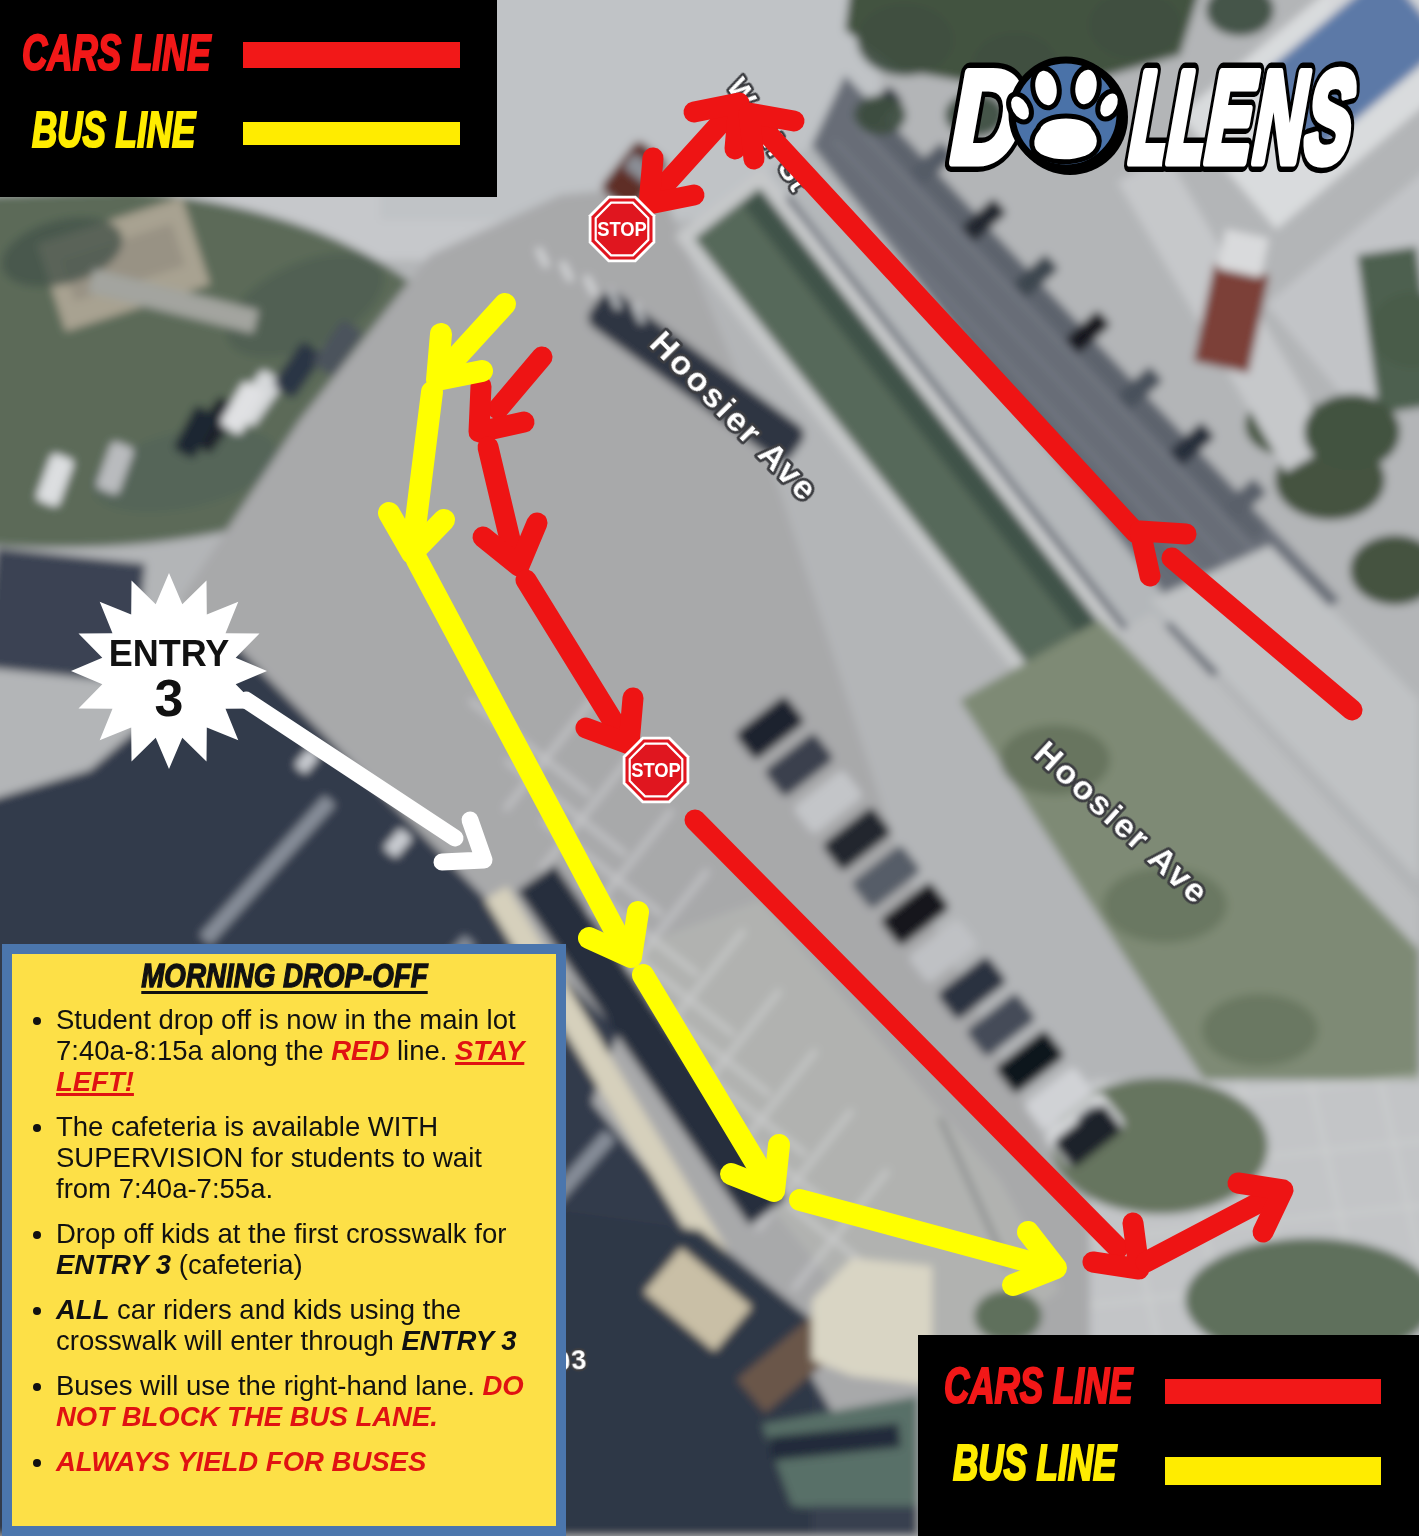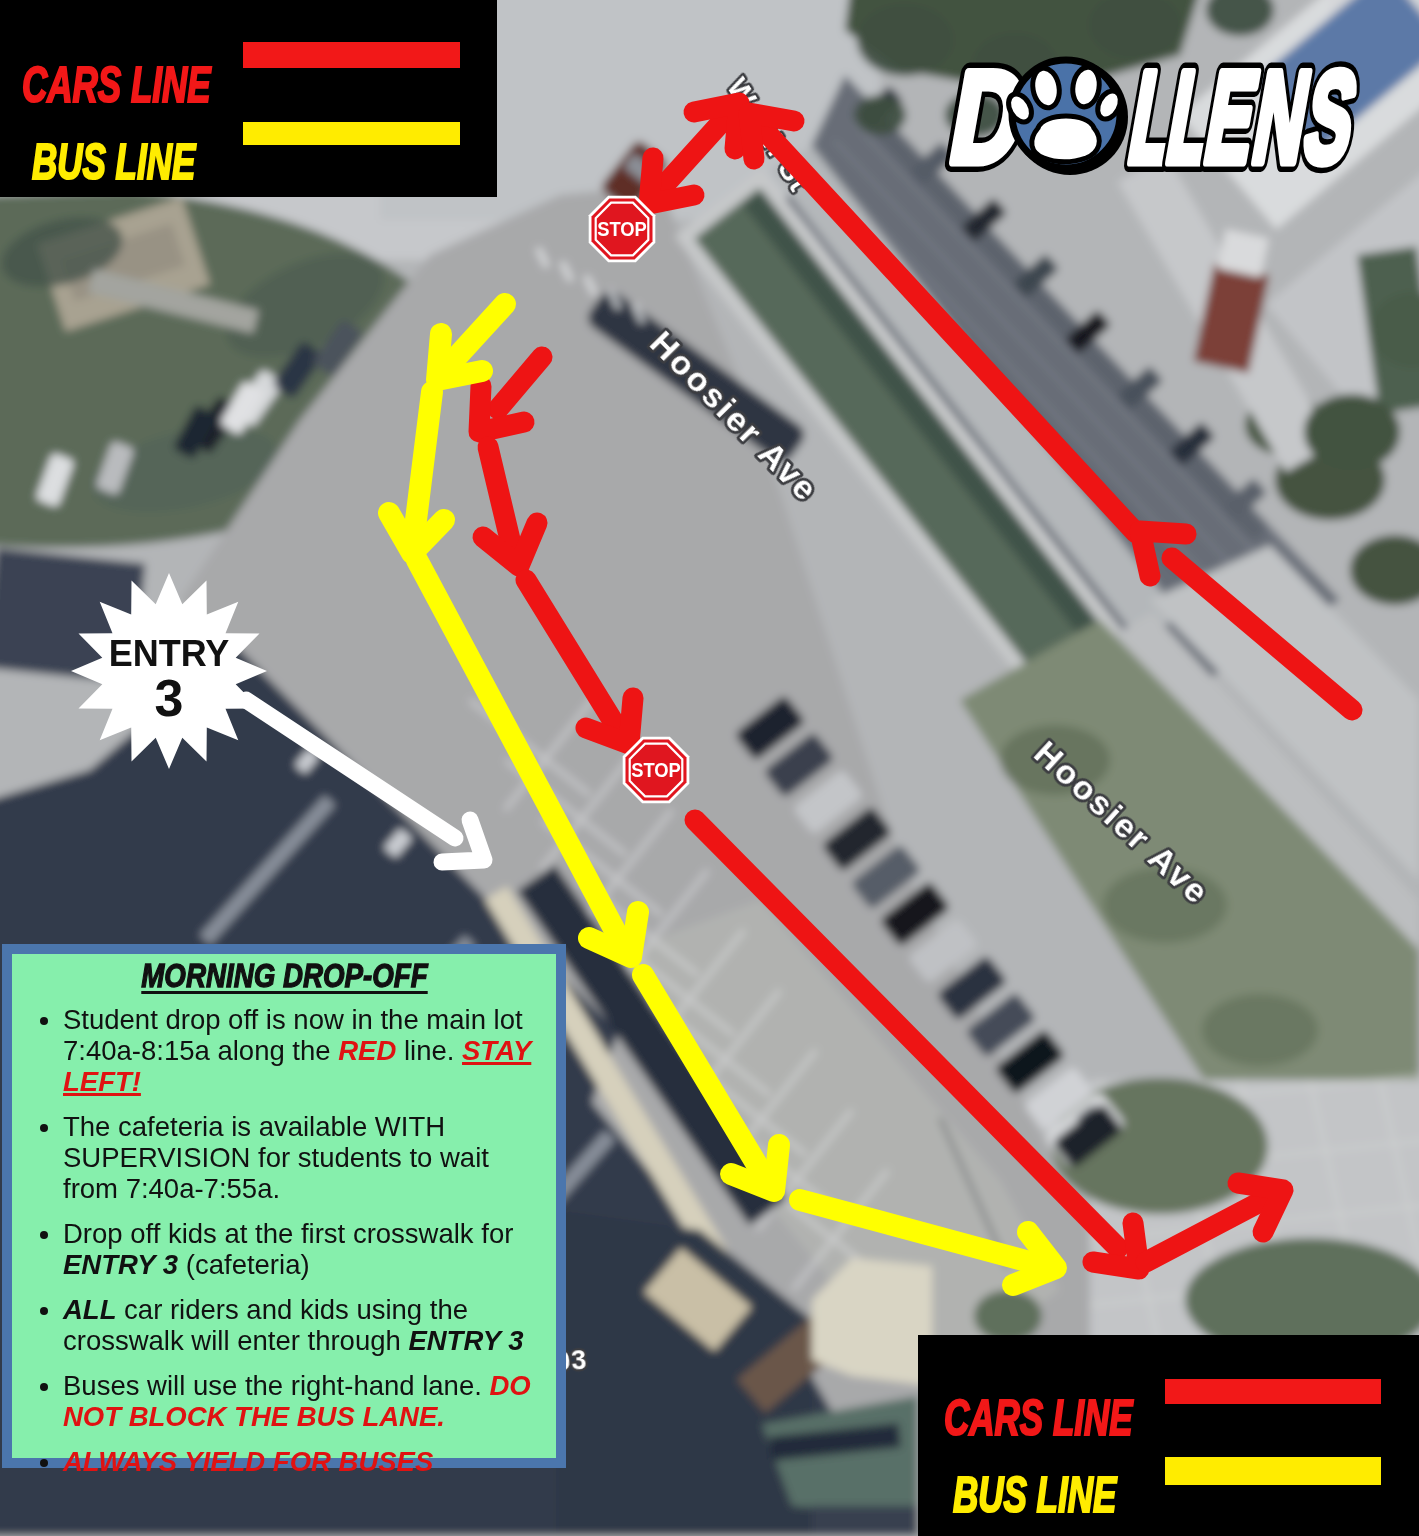--- a/index.html
+++ b/index.html
@@ -1,24 +1,24 @@
 <!DOCTYPE html>
 <html><head><meta charset="utf-8">
 <style>
 html,body{margin:0;padding:0;background:#888;}
 #page{position:relative;width:1419px;height:1536px;overflow:hidden;background:#b2b5b9;font-family:"Liberation Sans",sans-serif;}
 .legend{position:absolute;background:#000;}
-.leg-row{position:absolute;white-space:nowrap;margin-top:32px;}
+.leg-row{position:absolute;white-space:nowrap;}
 .leg-txt{font-family:"Liberation Sans",sans-serif;font-style:italic;font-weight:bold;display:inline-block;transform-origin:left bottom;}
 .bar{position:absolute;}
-.box{position:absolute;left:2px;top:944px;width:564px;height:524px;background:#86efac;border:10px solid #4b76ad;box-sizing:border-box;}
+.box{position:absolute;left:2px;top:944px;width:564px;height:592px;background:#fde047;border:10px solid #4b76ad;box-sizing:border-box;}
 .box .title{text-align:center;margin-top:3px;font-style:italic;font-weight:bold;font-size:33px;color:#111;}
 .box .title span{display:inline-block;transform:scaleX(.84);-webkit-text-stroke:1.3px #111;text-decoration:underline;text-decoration-thickness:3px;text-underline-offset:4px;}
 .box .time{text-align:center;font-weight:bold;font-size:27px;color:#e01212;margin-top:0;-webkit-text-stroke:.5px #e01212;}
-.box ul{margin:9px 0 0 11px;padding-left:40px;}
+.box ul{margin:9px 0 0 4px;padding-left:40px;}
 .box li{font-size:27.5px;line-height:31px;color:#111;margin-bottom:14px;white-space:nowrap;}
 .r{color:#e01212;}
 .u{text-decoration:underline;text-decoration-thickness:2.5px;}
 b{font-weight:bold;font-style:italic;}
 </style></head>
 <body>
 <div id="page">
 <svg width="1419" height="1536" viewBox="0 0 1419 1536" style="position:absolute;top:0;left:0">
 <defs>
         <filter id="blur" x="-5%" y="-5%" width="110%" height="110%">

